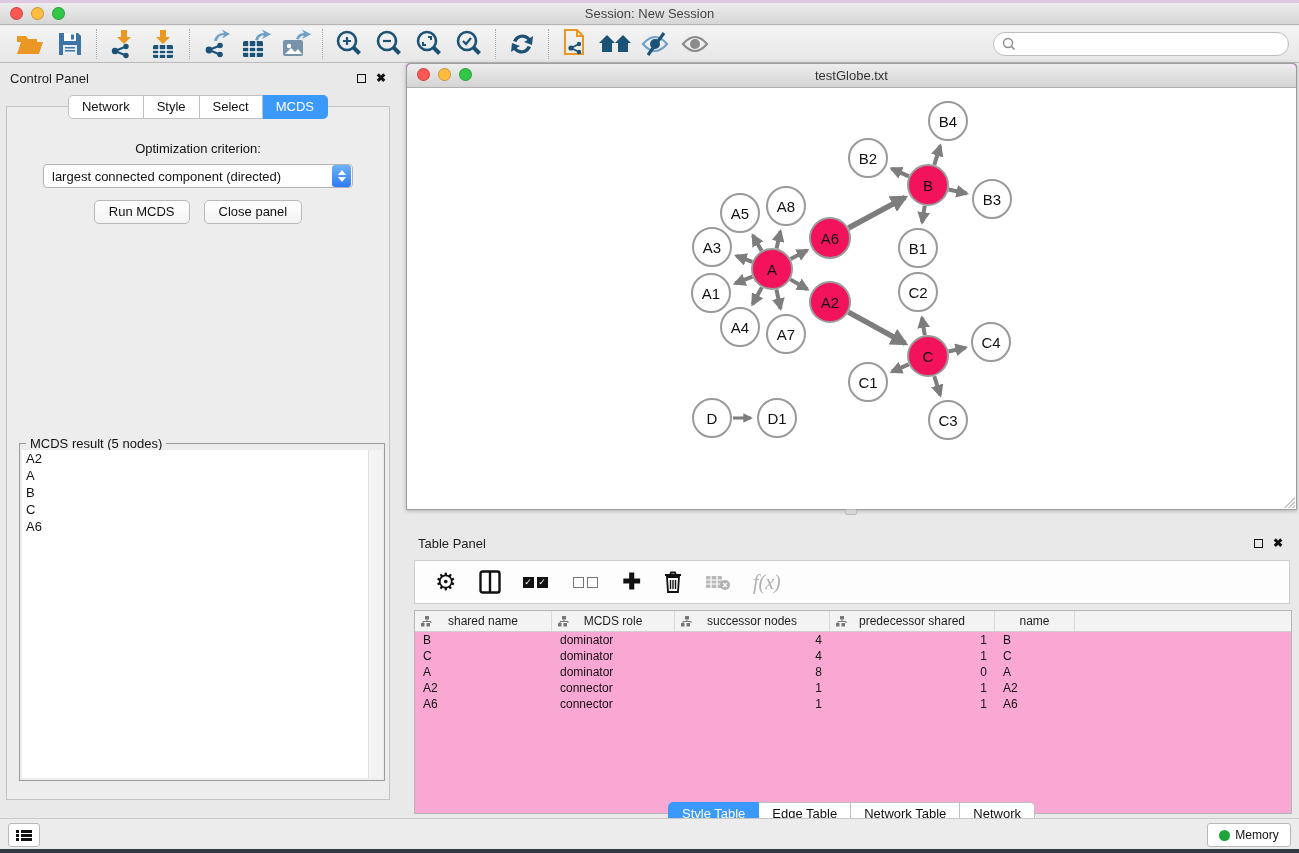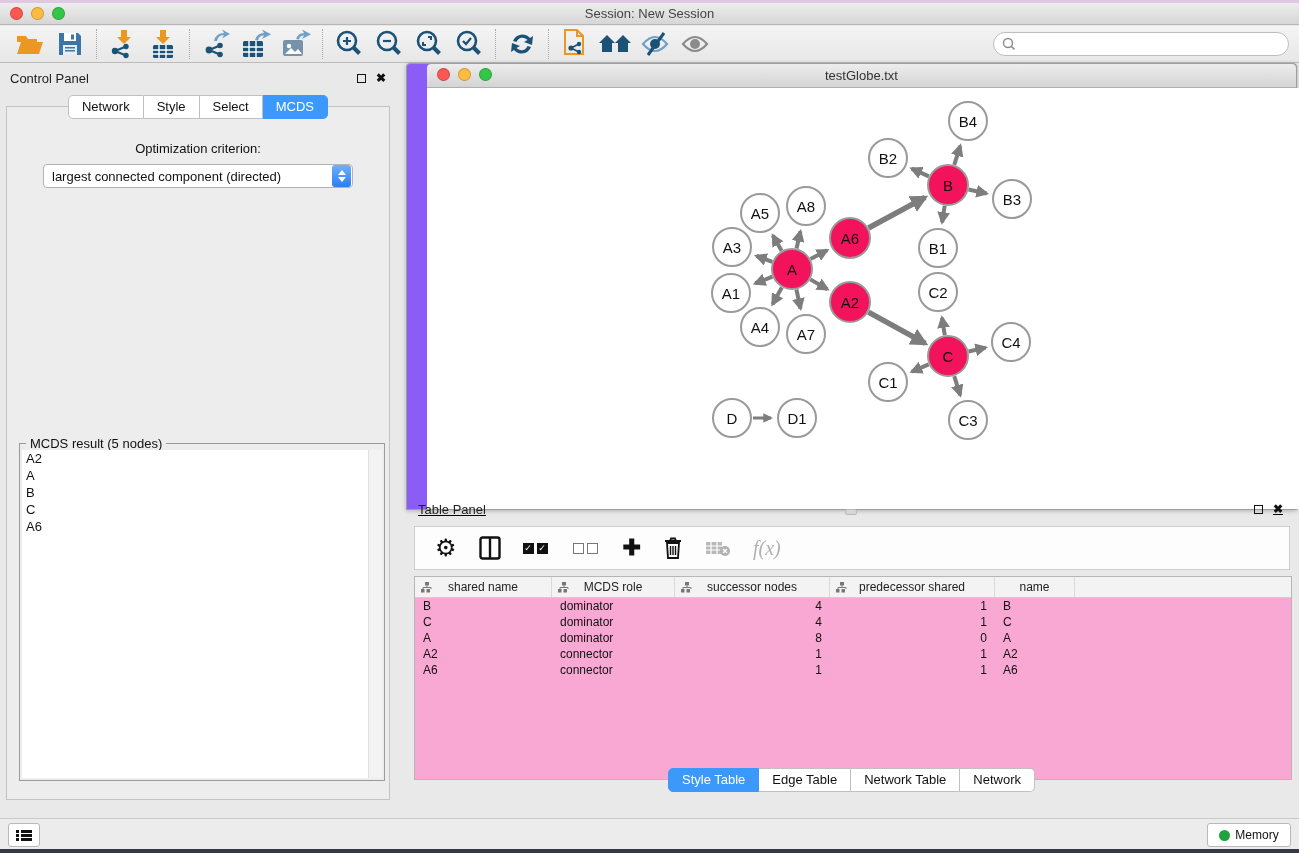--- a/index.html
+++ b/index.html
@@ -55,36 +55,36 @@
   #cp-buttons { margin-top:12px; text-align:center; display:flex; justify-content:center; gap:14px; }
   #result-group { position:absolute; left:12px; top:336px; width:366px; height:338px;
     border:1px solid #9a9a9a; }
   #result-legend { position:absolute; left:6px; top:-8px; background:#ededed; padding:0 4px; font-size:13px; color:#111; }
   #result-list { position:absolute; left:2px; top:6px; right:2px; bottom:2px; background:#fff; overflow:hidden; }
   #result-scroll { position:absolute; right:0; top:0; width:14px; height:100%; background:#f3f3f3; border-left:1px solid #e0e0e0; }
   .result-item { font-size:13px; color:#111; padding:1px 0 1px 4px; line-height:15px; }
 
   
   #net-window { position:absolute; left:406px; top:63px; width:891px; height:447px;
-    background:#8b5cf6; border:1px solid #9e9e9e; border-radius:4px 4px 0 0; box-shadow:0 1px 4px rgba(0,0,0,.25);padding-left:20px; }
+    background:#a21caf; border:1px solid #9e9e9e; border-radius:4px 4px 0 0; box-shadow:0 1px 4px rgba(0,0,0,.25); }
   #net-titlebar { height:24px; background:linear-gradient(#ededed,#d4d4d4); border-bottom:1px solid #b0b0b0;
     border-radius:4px 4px 0 0; display:flex; align-items:center; justify-content:center; position:relative; }
   #net-titlebar .title { font-size:13px; color:#333; }
   #net-canvas { position:relative; width:889px; height:421px; background:#fff; overflow:hidden; }
   #graph-svg { position:absolute; left:0; top:0; }
   .gnode { position:absolute; border-radius:50%; background:#fff; border:2px solid #9a9a9a;
     display:flex; align-items:center; justify-content:center; font-size:15px; color:#111; cursor:pointer; }
   #resize-grip { position:absolute; right:1px; bottom:1px; width:14px; height:14px; overflow:hidden; }
   #resize-grip div { position:absolute; width:24px; height:0; border-top:1px solid #aaa; transform:rotate(-45deg); transform-origin:left top; }
 
   #splitter-dot { position:absolute; left:845px; top:509px; width:12px; height:6px; background:#d6d6d6;
     border:1px solid #bbb; border-radius:2px; cursor:row-resize; }
 
   
-  #table-panel { position:absolute; left:406px; top:496px; width:891px; height:297px;text-decoration:underline; }
+  #table-panel { position:absolute; left:406px; top:530px; width:891px; height:297px; }
   #tp-toolbar { position:absolute; left:8px; top:30px; width:876px; height:44px; background:#fdfdfd;
     border:1px solid #cfcfcf; display:flex; align-items:center; gap:22px; padding-left:20px; }
   .tp-ic { display:flex; align-items:center; justify-content:center; cursor:pointer; }
   .gear-glyph { font-size:24px; color:#111; line-height:24px; }
   .plus-glyph { font-size:22px; color:#111; font-weight:bold; line-height:22px; }
   .fx { font-family:"Liberation Serif", serif; font-style:italic; font-size:20px; color:#b0b0b0; }
   .cbx { width:11px; height:11px; margin-right:3px; display:inline-flex; align-items:center; justify-content:center; }
   .cbx.checked { background:#111; color:#fff; font-size:9px; border:1px solid #111; }
   .cbx.empty { background:#fff; border:1.5px solid #777; }
   #tp-table { position:absolute; left:8px; top:80px; width:878px; height:204px; background:#f9a8d4; border:1px solid #b6b6b6; overflow:hidden; }
@@ -266,20 +266,24 @@
       <span class="wbtn" style="font-weight:bold;">✖</span>
     </div>
     <div id="cp-body">
       <div id="opt-label">Optimization criterion:</div>
       <div id="criterion">
         <span class="val">largest connected component (directed)</span>
         <span class="stepper">
             <span class="tri-up"></span>
             <span class="tri-dn"></span>
           </span>
+      </div>
+      <div id="cp-buttons">
+        <span class="btn">Run MCDS</span>
+        <span class="btn">Close panel</span>
       </div>
       <div id="result-group">
         <div id="result-legend">MCDS result (5 nodes)</div>
         <div id="result-list">
           <div id="result-scroll"></div>
         <div class="result-item">A2</div>
             <div class="result-item">A</div>
             <div class="result-item">B</div>
             <div class="result-item">C</div>
             <div class="result-item">A6</div>

